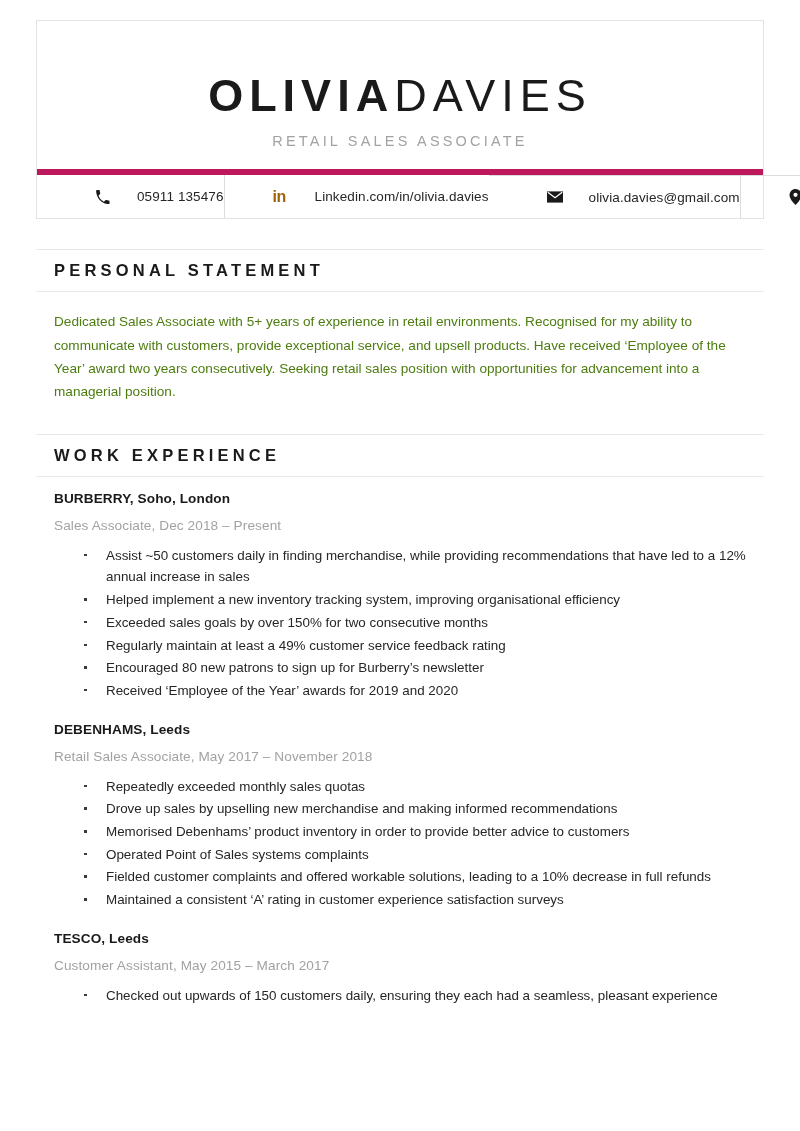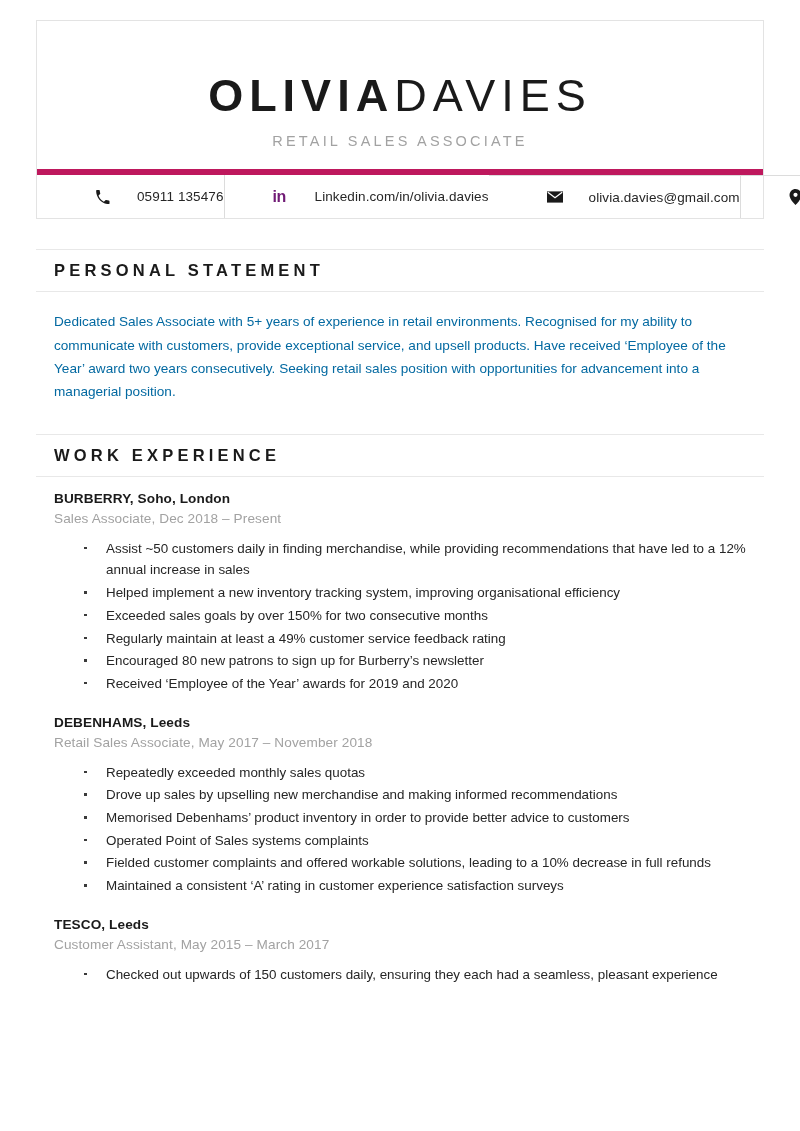--- a/index.html
+++ b/index.html
@@ -99,21 +99,21 @@
   .c-text {
     font-size: 13.5px;
     color: #262626;
     letter-spacing: .1px;
     white-space: nowrap;
   }
   .li-mark {
     font-weight: 700;
     font-size: 16px;
     line-height: 1;
-    color: #701a75;
+    color: #a16207;
     letter-spacing: -0.5px;
   }
 
   
   .section {
     margin-top: 30px;
   }
   .section-head {
     border-top: 1px solid #e8e8e8;
     border-bottom: 1px solid #e8e8e8;
@@ -126,41 +126,41 @@
     color: #1a1a1a;
   }
 
   .section-body {
     padding: 18px 14px 0 18px;
   }
 
   .statement {
     font-size: 13.6px;
     line-height: 1.72;
-    color: #0369a1;
+    color: #4d7c0f;
     margin: 0;
     padding-right: 4px;
   }
 
   
   .jobs { padding: 14px 14px 0 18px; }
 
   .job { margin-bottom: 20px; }
   .job:last-child { margin-bottom: 0; }
 
   .job-company {
     font-size: 13.6px;
     font-weight: 700;
     color: #1a1a1a;
     letter-spacing: .1px;
   }
   .job-role {
     font-size: 13.6px;
     color: #a2a2a2;
-    margin-top: 5px;
+    margin-top: 12px;
     letter-spacing: .1px;
   }
 
   .bullets {
     list-style: none;
     margin: 12px 0 0 0;
     padding: 0;
   }
   .bullet {
     position: relative;

